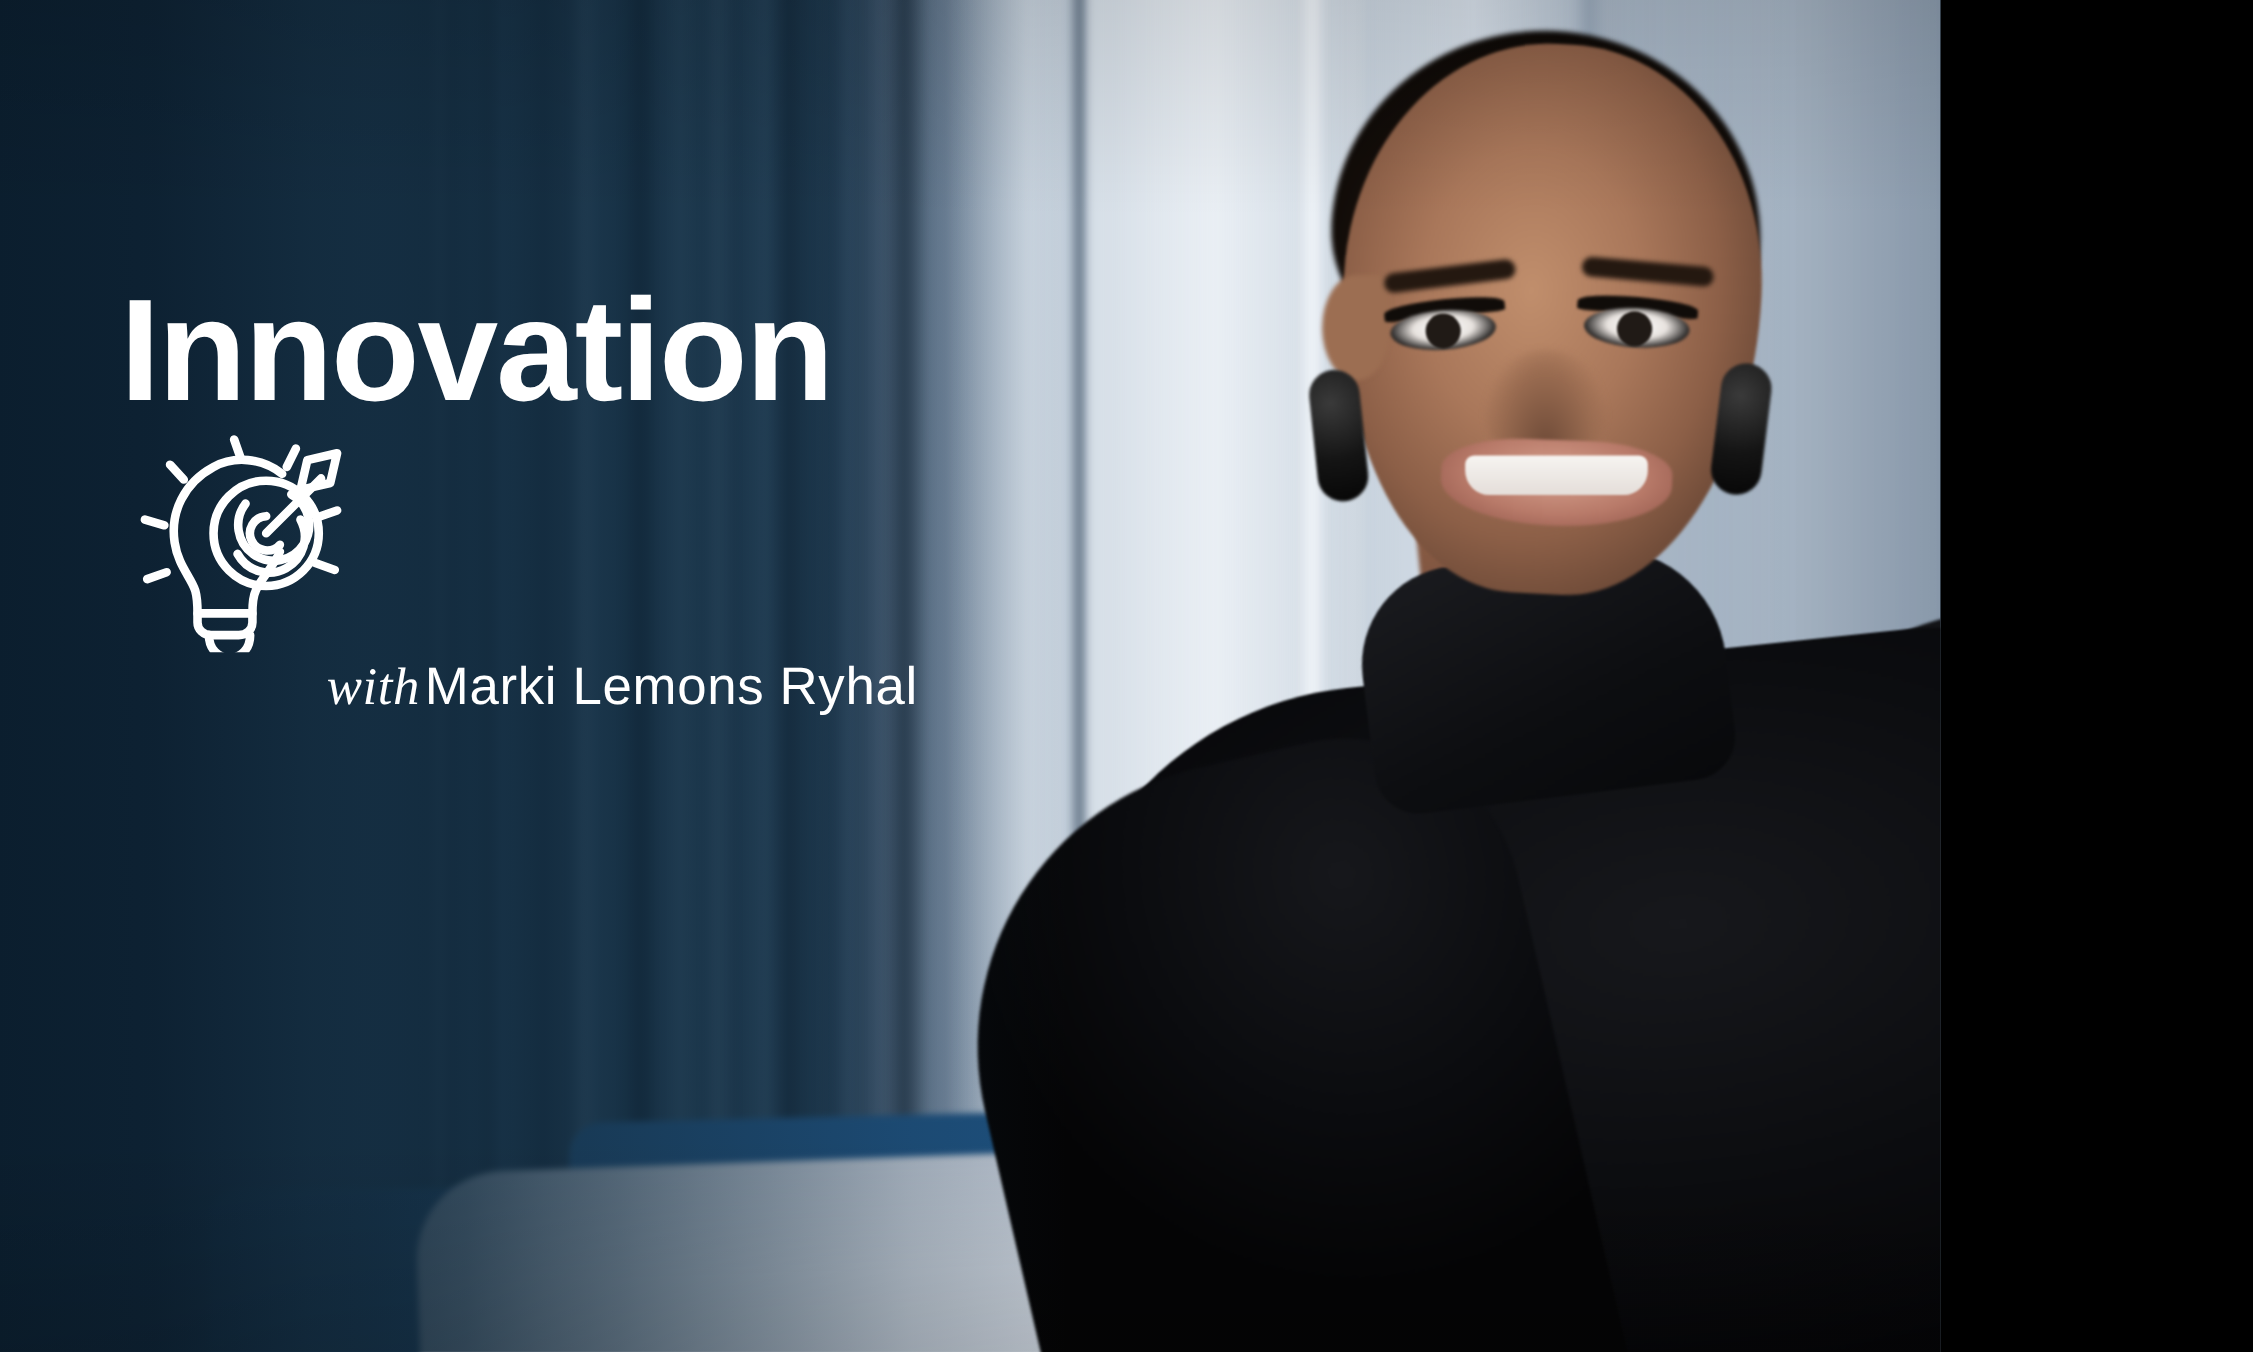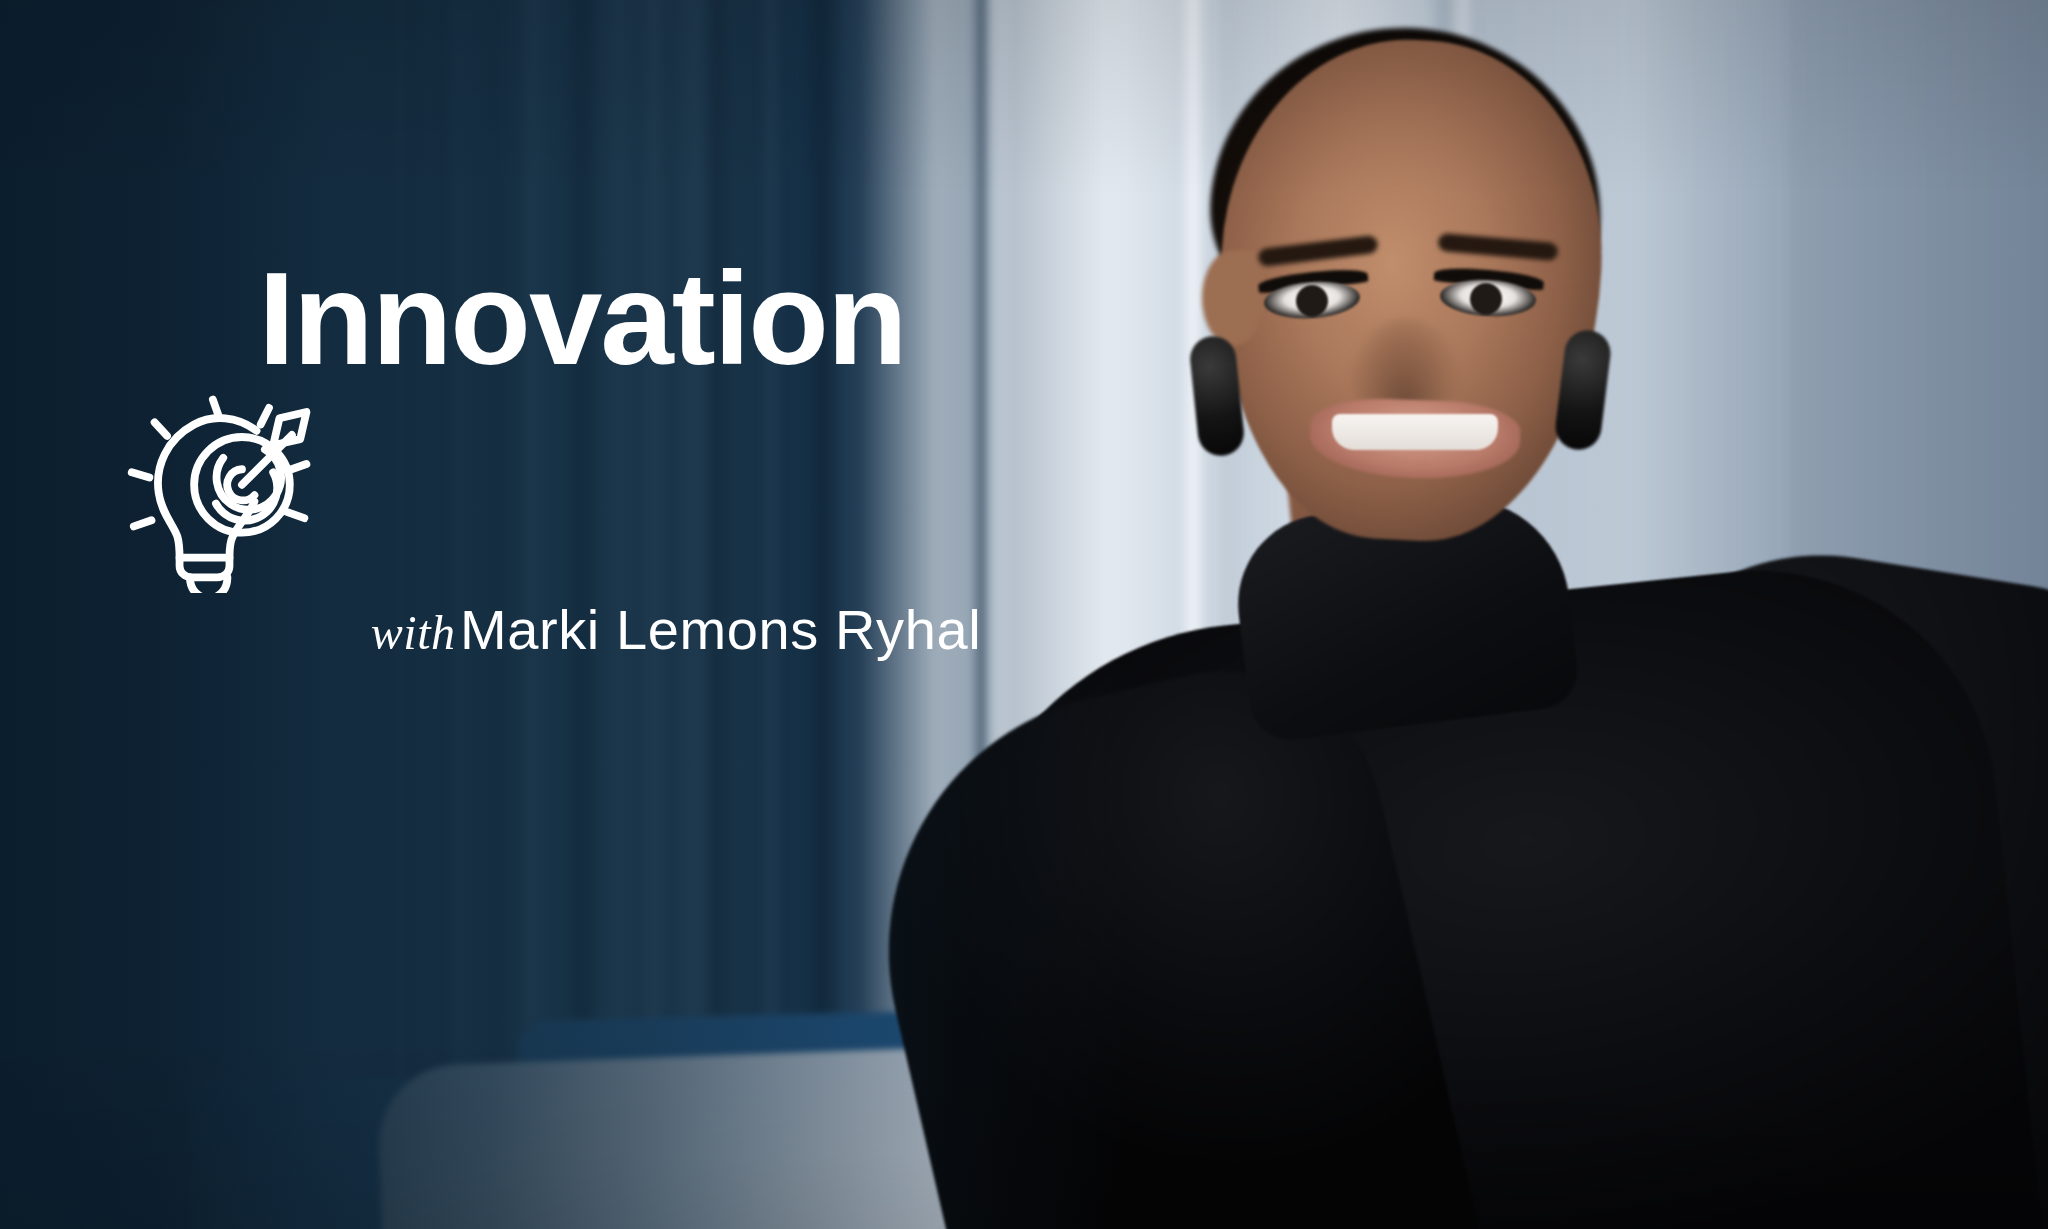--- a/index.html
+++ b/index.html
@@ -6,25 +6,24 @@
     margin: 0;
     padding: 0;
     background: #000;
   }
   body {
     font-family: "Liberation Sans", sans-serif;
   }
 
   .stage {
     position: relative;
-    width: 2048px;
+    width: 1764px;
     height: 1229px;
     overflow: hidden;
     background: #16293c;
-    text-align: center;
   }
 
   
   .photo {
     position: absolute;
     inset: 0;
     overflow: hidden;
   }
 
   
@@ -357,21 +356,21 @@
   }
   .byline .with {
     font-family: "Liberation Serif", serif;
     font-style: italic;
     font-size: 48px;
     letter-spacing: 0.5px;
   }
   .byline .name {
     font-family: "Liberation Sans", sans-serif;
     font-weight: 300;
-    font-size: 56px;
+    font-size: 48px;
     letter-spacing: 0.6px;
   }
 
   
   .vignette {
     position: absolute;
     inset: 0;
     pointer-events: none;
     background: linear-gradient(180deg, rgba(0,0,0,0.10) 0%, rgba(0,0,0,0) 16%, rgba(0,0,0,0) 84%, rgba(0,0,0,0.12) 100%);
   }

